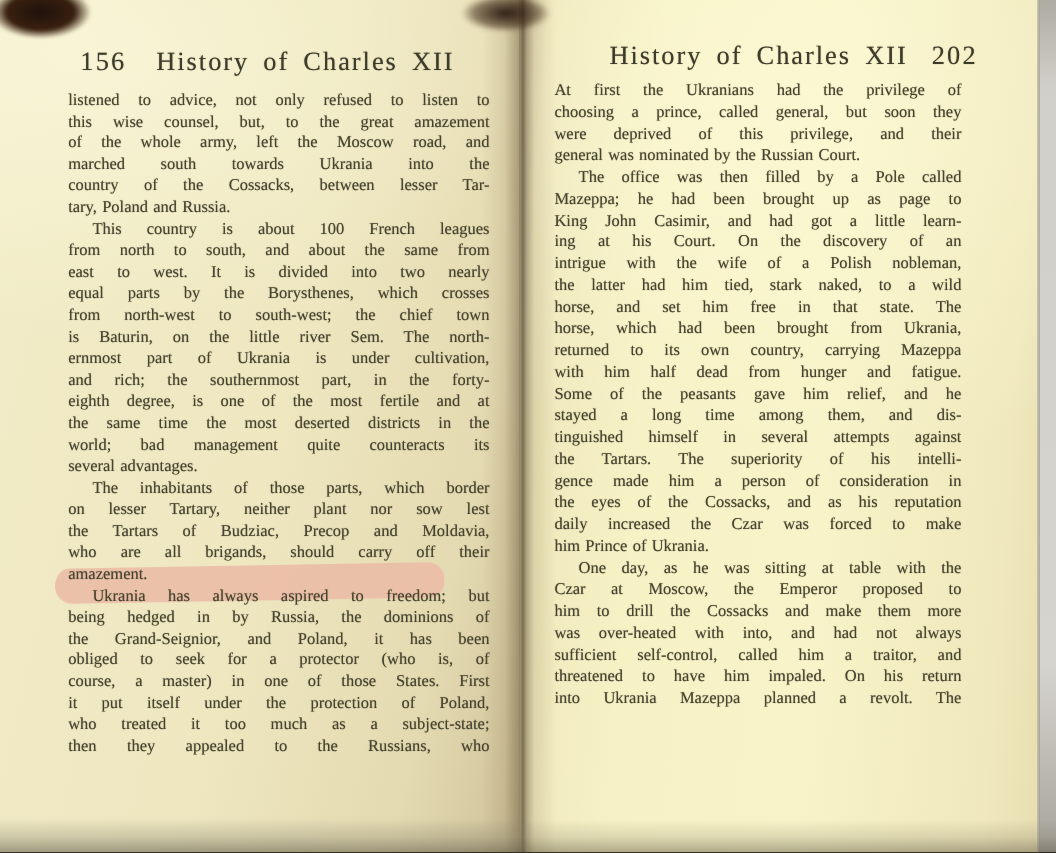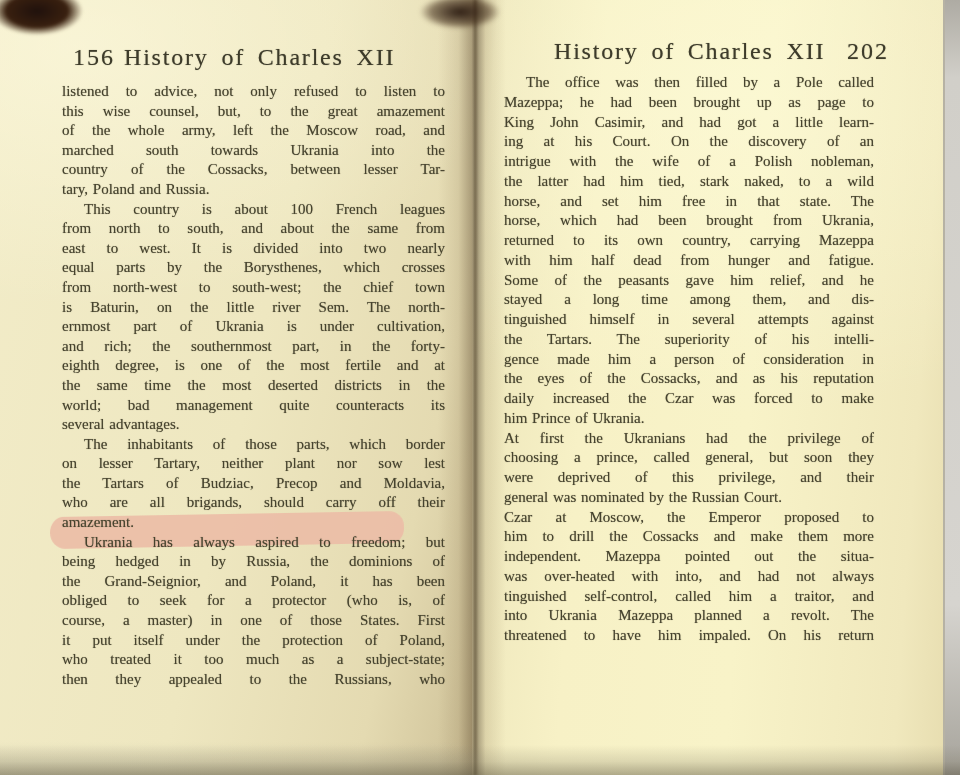--- a/index.html
+++ b/index.html
@@ -55,21 +55,21 @@
   .bottom-gray-left {
     position:absolute; left:0; bottom:0; width:472px; height:34px; z-index:3; pointer-events:none;
     background:linear-gradient(to bottom, rgba(150,148,130,0) 0%, rgba(150,148,132,0.22) 100%);
   }
   
   .page-header {
     position:absolute; z-index:2; display:flex; align-items:baseline;
     font-size:24px; color:#3d3b2a; letter-spacing:1.8px; word-spacing:5px;
     text-shadow:0 0 1px rgba(61,59,42,0.55);
   }
-  .header-left  { top:44px; left:73px;  gap:9px; }
+  .header-left  { top:44px; left:73px;  gap:27px; }
   .header-right { top:38px; left:82px;  right:56px; justify-content:space-between; }
   .pagenum { letter-spacing:2px; }
   
   .page-body {
     position:absolute; z-index:2;
     font-size:15px; line-height:19.6px; color:#46432e;
     text-shadow:0 0 1px rgba(70,66,46,0.55);
     word-spacing:1px;
   }
   .body-left  { top:82px; left:62px;  width:383px; }
@@ -141,54 +141,54 @@
         </div>
       </div>
   </div>
 
   <div class="page-right">
     <div class="page-header header-right">
       <span class="running-title">History of Charles XII</span>
       <span class="pagenum">202</span>
     </div>
     <div class="page-body body-right">
+        <div class="para">
+          <div class="line first">At first the Ukranians had the privilege of</div>
+          <div class="line">choosing a prince, called general, but soon they</div>
+          <div class="line">were deprived of this privilege, and their</div>
+          <div class="line lastline">general was nominated by the Russian Court.</div>
+        </div>
         <div class="para indent">
           <div class="line first">The office was then filled by a Pole called</div>
           <div class="line">Mazeppa; he had been brought up as page to</div>
           <div class="line">King John Casimir, and had got a little learn-</div>
           <div class="line">ing at his Court. On the discovery of an</div>
           <div class="line">intrigue with the wife of a Polish nobleman,</div>
           <div class="line">the latter had him tied, stark naked, to a wild</div>
           <div class="line">horse, and set him free in that state. The</div>
           <div class="line">horse, which had been brought from Ukrania,</div>
           <div class="line">returned to its own country, carrying Mazeppa</div>
           <div class="line">with him half dead from hunger and fatigue.</div>
           <div class="line">Some of the peasants gave him relief, and he</div>
           <div class="line">stayed a long time among them, and dis-</div>
           <div class="line">tinguished himself in several attempts against</div>
           <div class="line">the Tartars. The superiority of his intelli-</div>
           <div class="line">gence made him a person of consideration in</div>
           <div class="line">the eyes of the Cossacks, and as his reputation</div>
           <div class="line">daily increased the Czar was forced to make</div>
           <div class="line lastline">him Prince of Ukrania.</div>
         </div>
-        <div class="para">
-          <div class="line first">At first the Ukranians had the privilege of</div>
-          <div class="line">choosing a prince, called general, but soon they</div>
-          <div class="line">were deprived of this privilege, and their</div>
-          <div class="line lastline">general was nominated by the Russian Court.</div>
-        </div>
         <div class="para indent">
+          <div class="line first">One day, as he was sitting at table with the</div>
           <div class="line">Czar at Moscow, the Emperor proposed to</div>
           <div class="line">him to drill the Cossacks and make them more</div>
-          <div class="line">independent. Mazeppa pointed out the situa-</div>
           <div class="line">was over-heated with into, and had not always</div>
-          <div class="line">tinguished self-control, called him a traitor, and</div>
+          <div class="line">sufficient self-control, called him a traitor, and</div>
+          <div class="line">threatened to have him impaled. On his return</div>
           <div class="line">into Ukrania Mazeppa planned a revolt. The</div>
-          <div class="line">threatened to have him impaled. On his return</div>
         </div>
       </div>
   </div>
 
   <div class="gutter-shadow"></div>
   <div class="gutter-crease"></div>
   <div class="corner-dark-tl"></div>
   <div class="gutter-top-dark"></div>
   <div class="bottom-gray-left"></div>
   <div class="bottom-shadow"></div>

